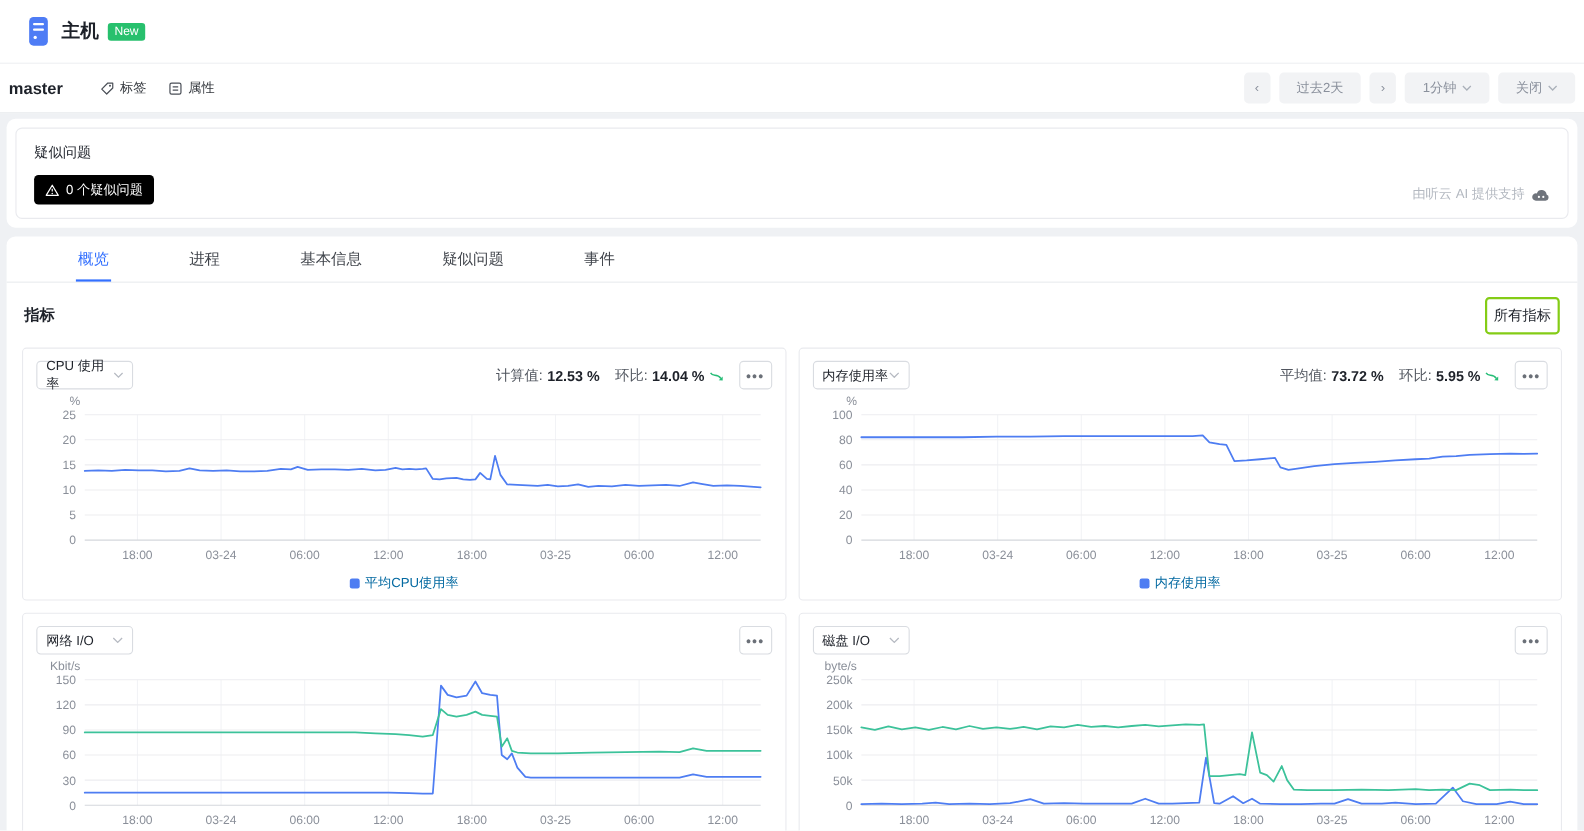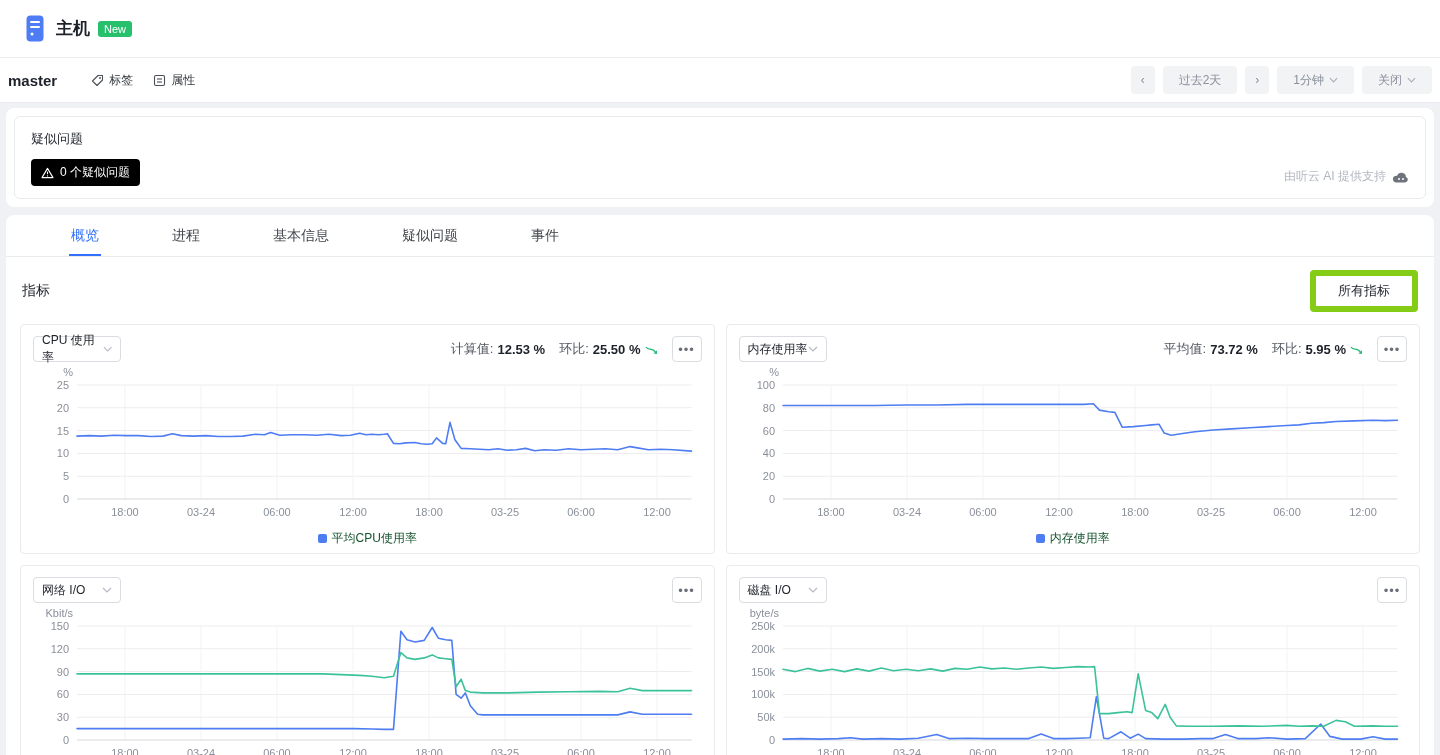--- a/index.html
+++ b/index.html
@@ -36,40 +36,40 @@
   .powered { position: absolute; right: 16px; bottom: 13px; color: #b3b8c0;
     font-size: 12px; display: flex; align-items: center; gap: 6px; }
   
   .main-card { margin: 0 6px; background: #fff; border-radius: 8px 8px 0 0; min-height: 572px; }
   .tabs { display: flex; gap: 30px; padding: 0 24px; border-bottom: 1px solid #e9ebee; }
   .tab { padding: 12px 2px 9px; font-size: 14px; color: #41454c; cursor: pointer;
     border-bottom: 2px solid transparent; margin-left: 39px; }
   .tab.active { color: #3370ff; border-bottom-color: #3370ff; }
   .metrics-head { display: flex; align-items: center; justify-content: space-between;
     padding: 13px 16px 12px; }
-  .metrics-title { font-size: 14px; font-weight: normal; }
-  .all-metrics-btn { background: #fff; border: 6px solid #84cc16; border-radius: 4px;
-    padding: 6px 22px; font-size: 13px; color: #1d2129; cursor: pointer;
+  .metrics-title { font-size: 14px; font-weight: bold; }
+  .all-metrics-btn { background: #fff; border: 2px solid #84cc16; border-radius: 4px;
+    padding: 6px 6px; font-size: 13px; color: #1d2129; cursor: pointer;
     font-family: "Liberation Sans", sans-serif; }
   
   .charts-grid { display: grid; grid-template-columns: 1fr 1fr; gap: 11px; padding: 0 14px 14px; }
   .chart-card { border: 1px solid #e9eaee; border-radius: 4px; padding: 10px 12px 6px; background: #fff; }
   .chart-head { display: flex; align-items: center; justify-content: space-between; height: 28px; }
   .metric-select { width: 88px; height: 26px; border: 1px solid #d9dce1; border-radius: 4px;
     display: flex; align-items: center; justify-content: space-between; padding: 0 8px;
     font-size: 12px; color: #1d2129; cursor: pointer; background: #fff; }
   .head-right { display: flex; align-items: center; gap: 14px; }
   .stat { font-size: 13px; color: #51565f; display: inline-flex; align-items: center; gap: 4px; }
   .stat b { color: #1d2129; }
   .dots-btn { width: 30px; height: 26px; border: 1px solid #d9dce1; border-radius: 4px;
     background: #fff; color: #6b7078; font-size: 13px; letter-spacing: 1px; cursor: pointer;
     display: inline-flex; align-items: center; justify-content: center; }
   .chart-svg { display: block; width: 100%; height: 164px; margin-top: 2px; }
   .legend { display: flex; justify-content: center; gap: 16px; height: 18px; align-items: center; }
-  .legend-item { display: flex; align-items: center; gap: 5px; font-size: 12px; color: #14532d; cursor: pointer; }
+  .legend-item { display: flex; align-items: center; gap: 5px; font-size: 12px; color: #0369a1; cursor: pointer; }
   .legend-swatch { width: 9px; height: 9px; border-radius: 2px; }
 </style>
 </head>
 <body>
 
 <div class="app-header">
   <svg width="18" height="27" viewBox="0 0 18 27">
     <rect x="0.5" y="0.5" width="17" height="26" rx="4" fill="#4e7cf5"></rect>
     <rect x="4" y="6" width="10" height="2" rx="1" fill="#fff"></rect>
     <rect x="4" y="11" width="10" height="2" rx="1" fill="#fff"></rect>
@@ -160,21 +160,21 @@
               <polyline points="1,1 5,5 9,1" fill="none" stroke="#b6bac2" stroke-width="1.2"></polyline>
             </svg>
           </div>
           <div class="head-right">
             <span class="stat">
               <span>计算值:</span>
               <b>12.53 %</b>
             </span>
             <span class="stat">
               <span>环比:</span>
-              <b>25.50 %</b>
+              <b>14.04 %</b>
               <svg width="13" height="13" viewBox="0 0 13 13">
                 <path d="M1 4 C3.5 8.5, 6.5 3.5, 10.5 9.2" fill="none" stroke="#27bd77" stroke-width="1.3"></path>
                 <polygon points="12,11 12,7.2 8.4,10.6" fill="#27bd77"></polygon>
               </svg>
             </span>
             <button class="dots-btn">•••</button>
           </div>
         </div>
         <svg class="chart-svg" viewBox="0 0 668 164" preserveAspectRatio="none">
           <text x="40" y="11" text-anchor="end" font-size="11" fill="#8a8f99">%</text>

